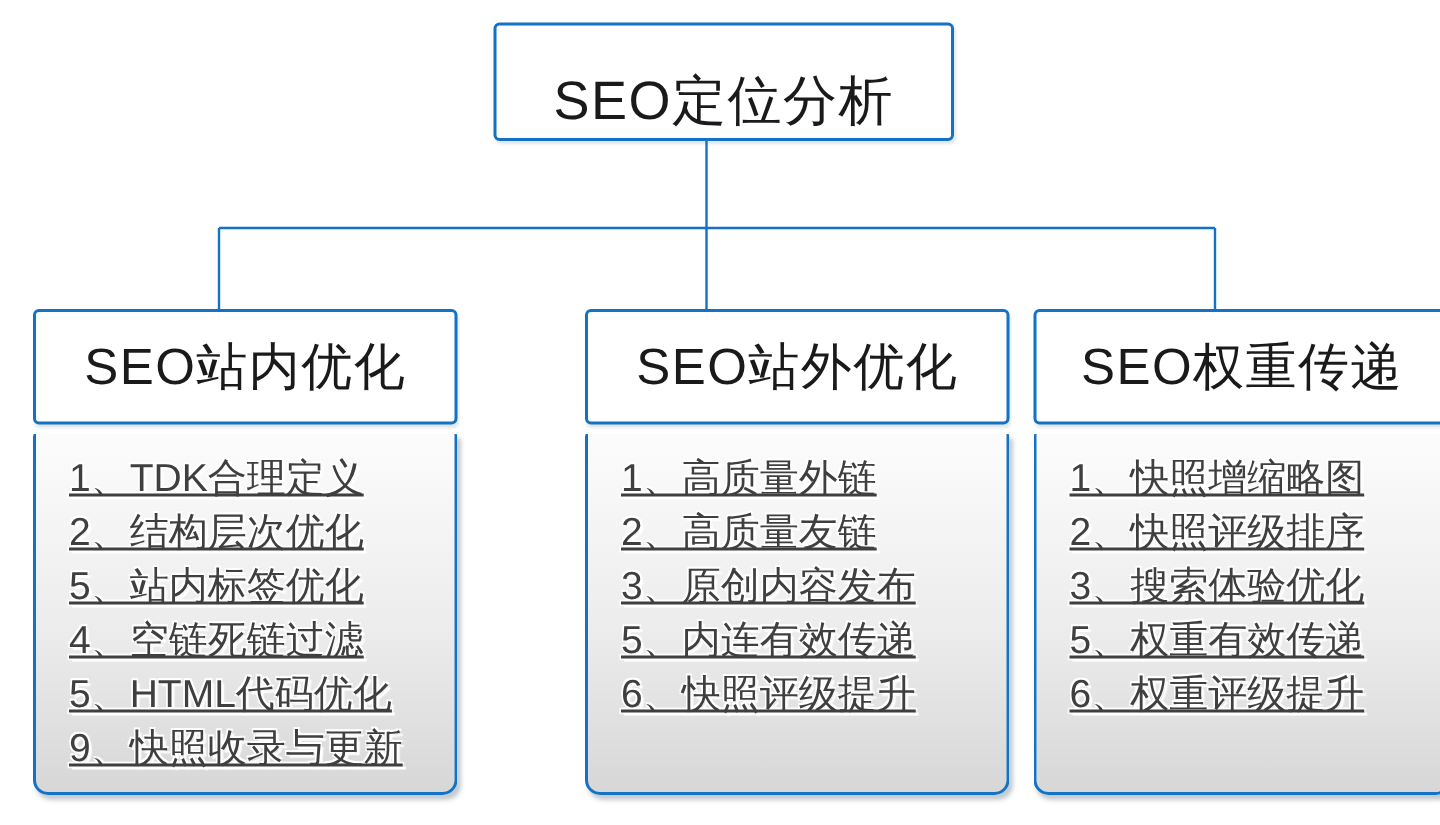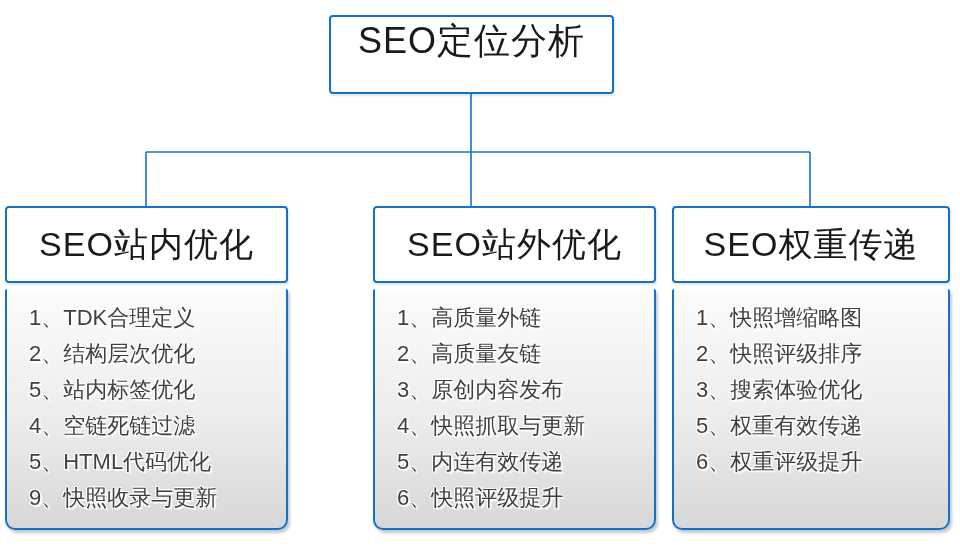--- a/index.html
+++ b/index.html
@@ -8,44 +8,44 @@
     width: 960px;
     height: 550px;
     background: #ffffff;
     overflow: hidden;
     font-family: "Liberation Sans", sans-serif;
   }
   
   .root-box {
     position: absolute;
     left: 329px; top: 15px;
-    width: 285px; height: 79px;
+    width: 307px; height: 79px;
     box-sizing: border-box;
     background: #ffffff;
     border: 2px solid #1372c4;
     border-radius: 4px;
-    display: flex; align-items: flex-start; justify-content: center;
+    display: flex; align-items: flex-end; justify-content: center;
     box-shadow: 1px 2px 2px rgba(140,155,170,0.25);
   }
   .root-box .label {
     font-size: 36px;
     color: #1a1a1a;
     letter-spacing: 1px;
     white-space: nowrap;
   }
   
   .connectors {
     position: absolute;
     left: 0; top: 90px;
     width: 960px; height: 120px;
     pointer-events: none;
   }
   .connectors line { stroke: #1372c4; stroke-width: 1.6; }
   
-  .column { position: absolute; top: 206px; }
+  .column { position: absolute; top: 206px; margin-left: 17px; }
   .col-0 { left: 5px;   width: 283px; }
   .col-1 { left: 329px; width: 283px; padding-left: 44px; }
   .col-2 { left: 672px; width: 278px; }
   .header-box {
     box-sizing: border-box;
     width: 100%; height: 77px;
     background: #ffffff;
     border: 2px solid #1372c4;
     border-radius: 4px;
     display: flex; align-items: center; justify-content: center;
@@ -62,29 +62,30 @@
     width: 100%; height: 241px;
     margin-top: 6px;
     background: linear-gradient(180deg, #fcfcfc 0%, #ececec 55%, #d7d7d7 100%);
     border: 2px solid #1372c4;
     border-top: none;
     border-radius: 2px 2px 10px 10px;
     padding: 11px 10px 0 22px;
     box-shadow: 2px 3px 3px rgba(125,138,150,0.45);
   }
   .item {
-    font-size: 22px;
+    font-size: 26px;
     line-height: 36px;
     color: #3f3f3f;
     white-space: nowrap;
     text-shadow:
       -1px -1px 0 #ffffff,
        1px -1px 0 #ffffff,
       -1px  1px 0 #ffffff,
        2px  2px 1px #ffffff;
+    text-decoration: underline;
   }
 </style>
 </head>
 <body>
 
 <div class="canvas">
 
   <div class="root-box">
     <span class="label">SEO定位分析</span>
   </div>
@@ -112,21 +113,20 @@
   </div>
 
   <div class="column col-1">
     <div class="header-box">
       <span class="label">SEO站外优化</span>
     </div>
     <div class="panel">
       <div class="item">1、高质量外链</div>
       <div class="item">2、高质量友链</div>
       <div class="item">3、原创内容发布</div>
-      <div class="item">4、快照抓取与更新</div>
       <div class="item">5、内连有效传递</div>
       <div class="item">6、快照评级提升</div>
     </div>
   </div>
 
   <div class="column col-2">
     <div class="header-box">
       <span class="label">SEO权重传递</span>
     </div>
     <div class="panel">

